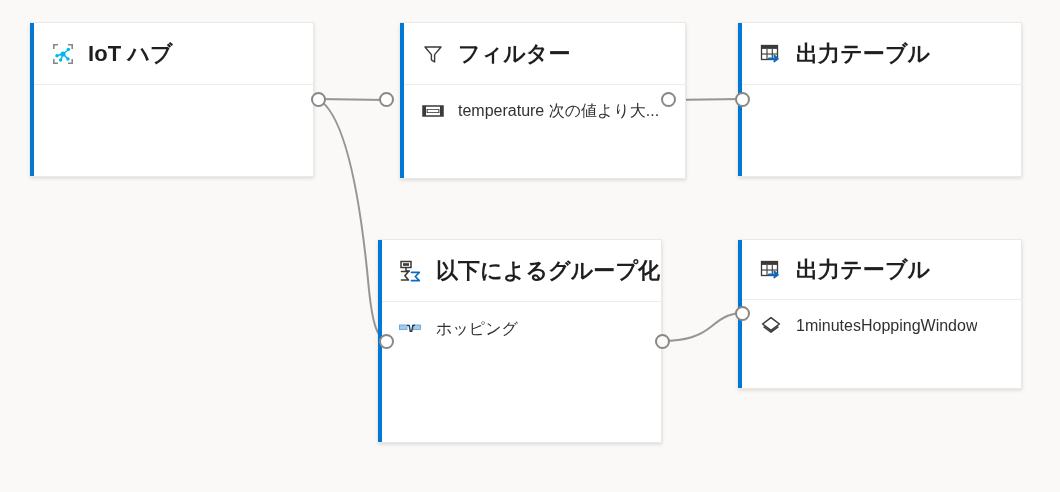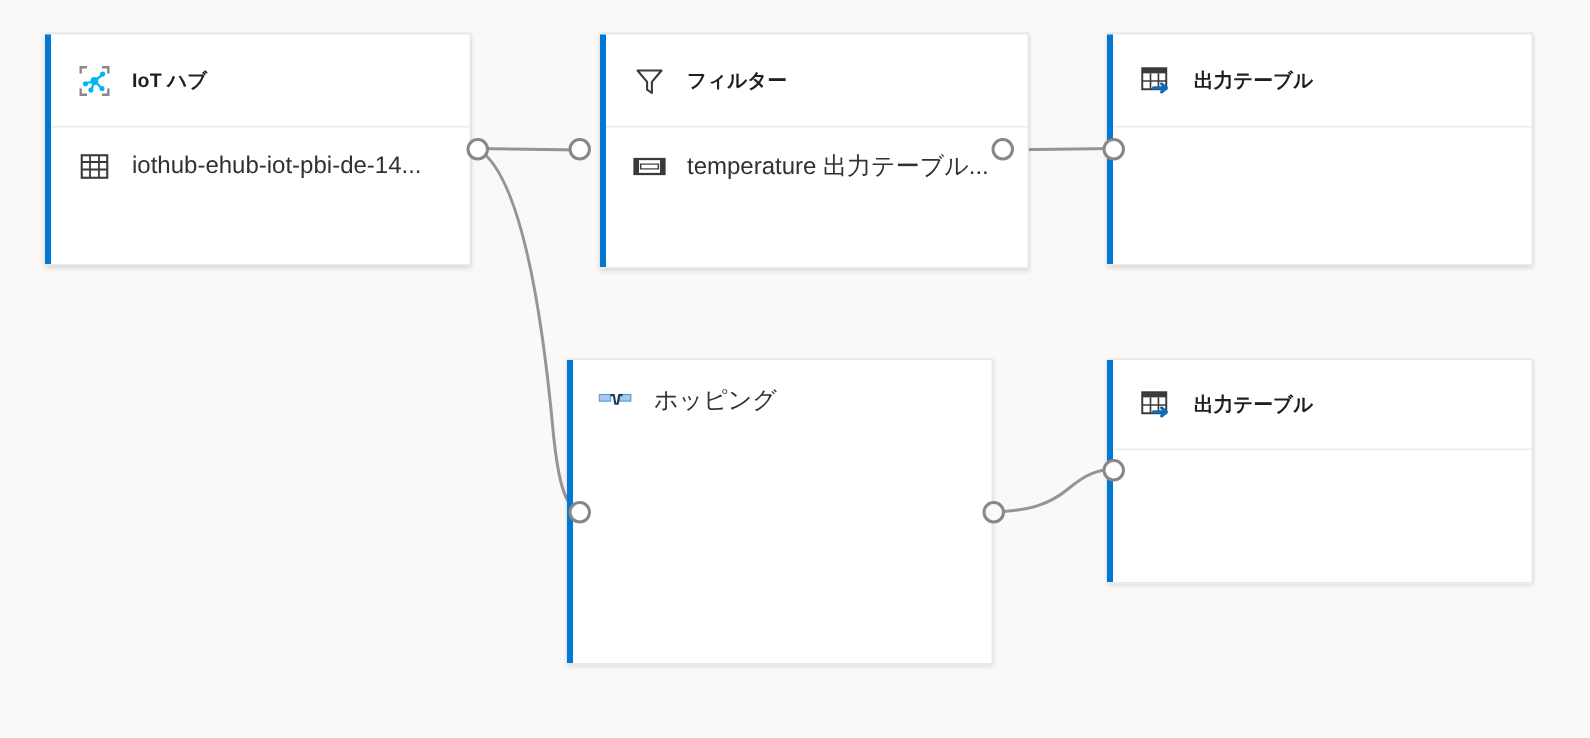--- a/index.html
+++ b/index.html
@@ -45,21 +45,21 @@
   }
   .card-header {
     display: flex;
     align-items: center;
     padding: 0 16px;
     flex: 0 0 auto;
     height: 62px;
     border-bottom: 1px solid #edebe9;
   }
   .card-title {
-    font-size: 13px;
+    font-size: 22px;
     font-weight: bold;
     color: #201f1e;
     letter-spacing: 0.1px;
     white-space: nowrap;
   }
   .row {
     display: flex;
     align-items: center;
     padding: 0 16px;
     height: 52px;
@@ -127,32 +127,20 @@
             </g>
             <circle cx="11" cy="11" r="2.6" fill="#00b7f0"></circle>
             <circle cx="5" cy="12.8" r="1.7" fill="#00b7f0"></circle>
             <circle cx="16.4" cy="6.4" r="1.7" fill="#00b7f0"></circle>
             <circle cx="8.6" cy="17" r="1.7" fill="#00b7f0"></circle>
             <circle cx="16" cy="16" r="1.7" fill="#00b7f0"></circle>
           </svg>
         </span>
         <span class="card-title">IoT ハブ</span>
       </div>
-      <div class="row">
-        <span class="ico">
-          <svg width="20" height="20" viewBox="0 0 20 20">
-            <rect x="1.5" y="2.5" width="17" height="15" fill="none" stroke="#3b3a39" stroke-width="1.4"></rect>
-            <line x1="1.5" y1="7" x2="18.5" y2="7" stroke="#3b3a39" stroke-width="1.2"></line>
-            <line x1="1.5" y1="12" x2="18.5" y2="12" stroke="#3b3a39" stroke-width="1.2"></line>
-            <line x1="7" y1="2.5" x2="7" y2="17.5" stroke="#3b3a39" stroke-width="1.2"></line>
-            <line x1="13" y1="2.5" x2="13" y2="17.5" stroke="#3b3a39" stroke-width="1.2"></line>
-          </svg>
-        </span>
-        <span class="row-label">iothub-ehub-iot-pbi-de-14...</span>
-      </div>
     </div>
   </div>
 
   <div class="card" style="left:400px; top:22px; width:286px; height:157px;">
     <span class="accent"></span>
     <div class="card-inner">
       <div class="card-header">
         <span class="ico">
           <svg width="22" height="22" viewBox="0 0 22 22">
             <path d="M3 4h16l-6.4 7.6V19l-3.2-2.2v-5.2z" fill="none" stroke="#3b3a39" stroke-width="1.4" stroke-linejoin="round"></path>
@@ -163,21 +151,21 @@
       <div class="row">
         <span class="ico">
           <svg width="22" height="18" viewBox="0 0 22 18">
             <rect x="1" y="4" width="20" height="10" fill="none" stroke="#3b3a39" stroke-width="1.5"></rect>
             <rect x="4.6" y="7" width="12.8" height="4" fill="#3b3a39"></rect>
             <rect x="1" y="4" width="3" height="10" fill="#3b3a39"></rect>
             <rect x="18" y="4" width="3" height="10" fill="#3b3a39"></rect>
             <rect x="5.6" y="7.8" width="10.8" height="2.4" fill="#ffffff"></rect>
           </svg>
         </span>
-        <span class="row-label">temperature 出力テーブル...</span>
+        <span class="row-label">temperature 次の値より大...</span>
       </div>
     </div>
   </div>
 
   <div class="card" style="left:738px; top:22px; width:284px; height:155px;">
     <span class="accent"></span>
     <div class="card-inner">
       <div class="card-header">
         <span class="ico">
           <svg width="22" height="22" viewBox="0 0 22 22">
@@ -190,20 +178,32 @@
           </svg>
         </span>
         <span class="card-title">出力テーブル</span>
       </div>
     </div>
   </div>
 
   <div class="card" style="left:378px; top:239px; width:284px; height:204px;">
     <span class="accent"></span>
     <div class="card-inner">
+      <div class="card-header">
+        <span class="ico">
+          <svg width="24" height="24" viewBox="0 0 24 24">
+            <rect x="2" y="2.5" width="10" height="6" fill="none" stroke="#3b3a39" stroke-width="1.5"></rect>
+            <rect x="4" y="4.2" width="6" height="2.6" fill="#3b3a39"></rect>
+            <path d="M7 8.5v3.6h4" fill="none" stroke="#3b3a39" stroke-width="1.5"></path>
+            <path d="M2.5 12.5h7l-3.6 4.2 3.6 4.3h-7" fill="none" stroke="#3b3a39" stroke-width="1.6" stroke-linejoin="round" stroke-linecap="round"></path>
+            <path d="M12.5 13.4h7.8l-4 4.1 4 4.2h-7.8" fill="none" stroke="#0f6cbd" stroke-width="1.7" stroke-linejoin="round" stroke-linecap="round"></path>
+          </svg>
+        </span>
+        <span class="card-title">以下によるグループ化</span>
+      </div>
       <div class="row" style="height:54px;">
         <span class="ico">
           <svg width="24" height="16" viewBox="0 0 24 16">
             <rect x="0.5" y="4" width="7.5" height="4.4" fill="#a6cbea" stroke="#5b9bd5" stroke-width="0.8"></rect>
             <rect x="14" y="4" width="7.5" height="4.4" fill="#a6cbea" stroke="#5b9bd5" stroke-width="0.8"></rect>
             <path d="M8 4.4h2.2l1 5.8h1.6l1-5.8h2.2" fill="none" stroke="#1a3b55" stroke-width="1.4" stroke-linejoin="round"></path>
           </svg>
         </span>
         <span class="row-label">ホッピング</span>
       </div>
@@ -218,20 +218,29 @@
           <svg width="22" height="22" viewBox="0 0 22 22">
             <rect x="1.5" y="2.5" width="16" height="14" fill="none" stroke="#3b3a39" stroke-width="1.3"></rect>
             <rect x="1.5" y="2.5" width="16" height="3.4" fill="#3b3a39"></rect>
             <line x1="1.5" y1="11" x2="17.5" y2="11" stroke="#3b3a39" stroke-width="1.1"></line>
             <line x1="7" y1="5.9" x2="7" y2="16.5" stroke="#3b3a39" stroke-width="1.1"></line>
             <line x1="12.3" y1="5.9" x2="12.3" y2="16.5" stroke="#3b3a39" stroke-width="1.1"></line>
             <path d="M9 15.6h7.6M14.4 12.9l3.2 2.7-3.2 2.7" fill="none" stroke="#0f6cbd" stroke-width="2.1" stroke-linecap="round" stroke-linejoin="round"></path>
           </svg>
         </span>
         <span class="card-title">出力テーブル</span>
+      </div>
+      <div class="row">
+        <span class="ico">
+          <svg width="22" height="22" viewBox="0 0 22 22">
+            <path d="M11 2.6 19.4 9 11 15.4 2.6 9z" fill="none" stroke="#3b3a39" stroke-width="1.5" stroke-linejoin="round"></path>
+            <path d="M3.6 11.6 11 17.2l7.4-5.6" fill="none" stroke="#3b3a39" stroke-width="1.5" stroke-linejoin="round"></path>
+          </svg>
+        </span>
+        <span class="row-label">1minutesHoppingWindow</span>
       </div>
     </div>
   </div>
 
   <span class="handle onwhite" style="left:311px; top:92px;"></span>
   <span class="handle onwhite" style="left:379px; top:92px;"></span>
   <span class="handle onwhite" style="left:661px; top:92px;"></span>
   <span class="handle onwhite" style="left:735px; top:92px;"></span>
   <span class="handle onwhite" style="left:379px; top:334px;"></span>
   <span class="handle" style="left:655px; top:334px;"></span>

